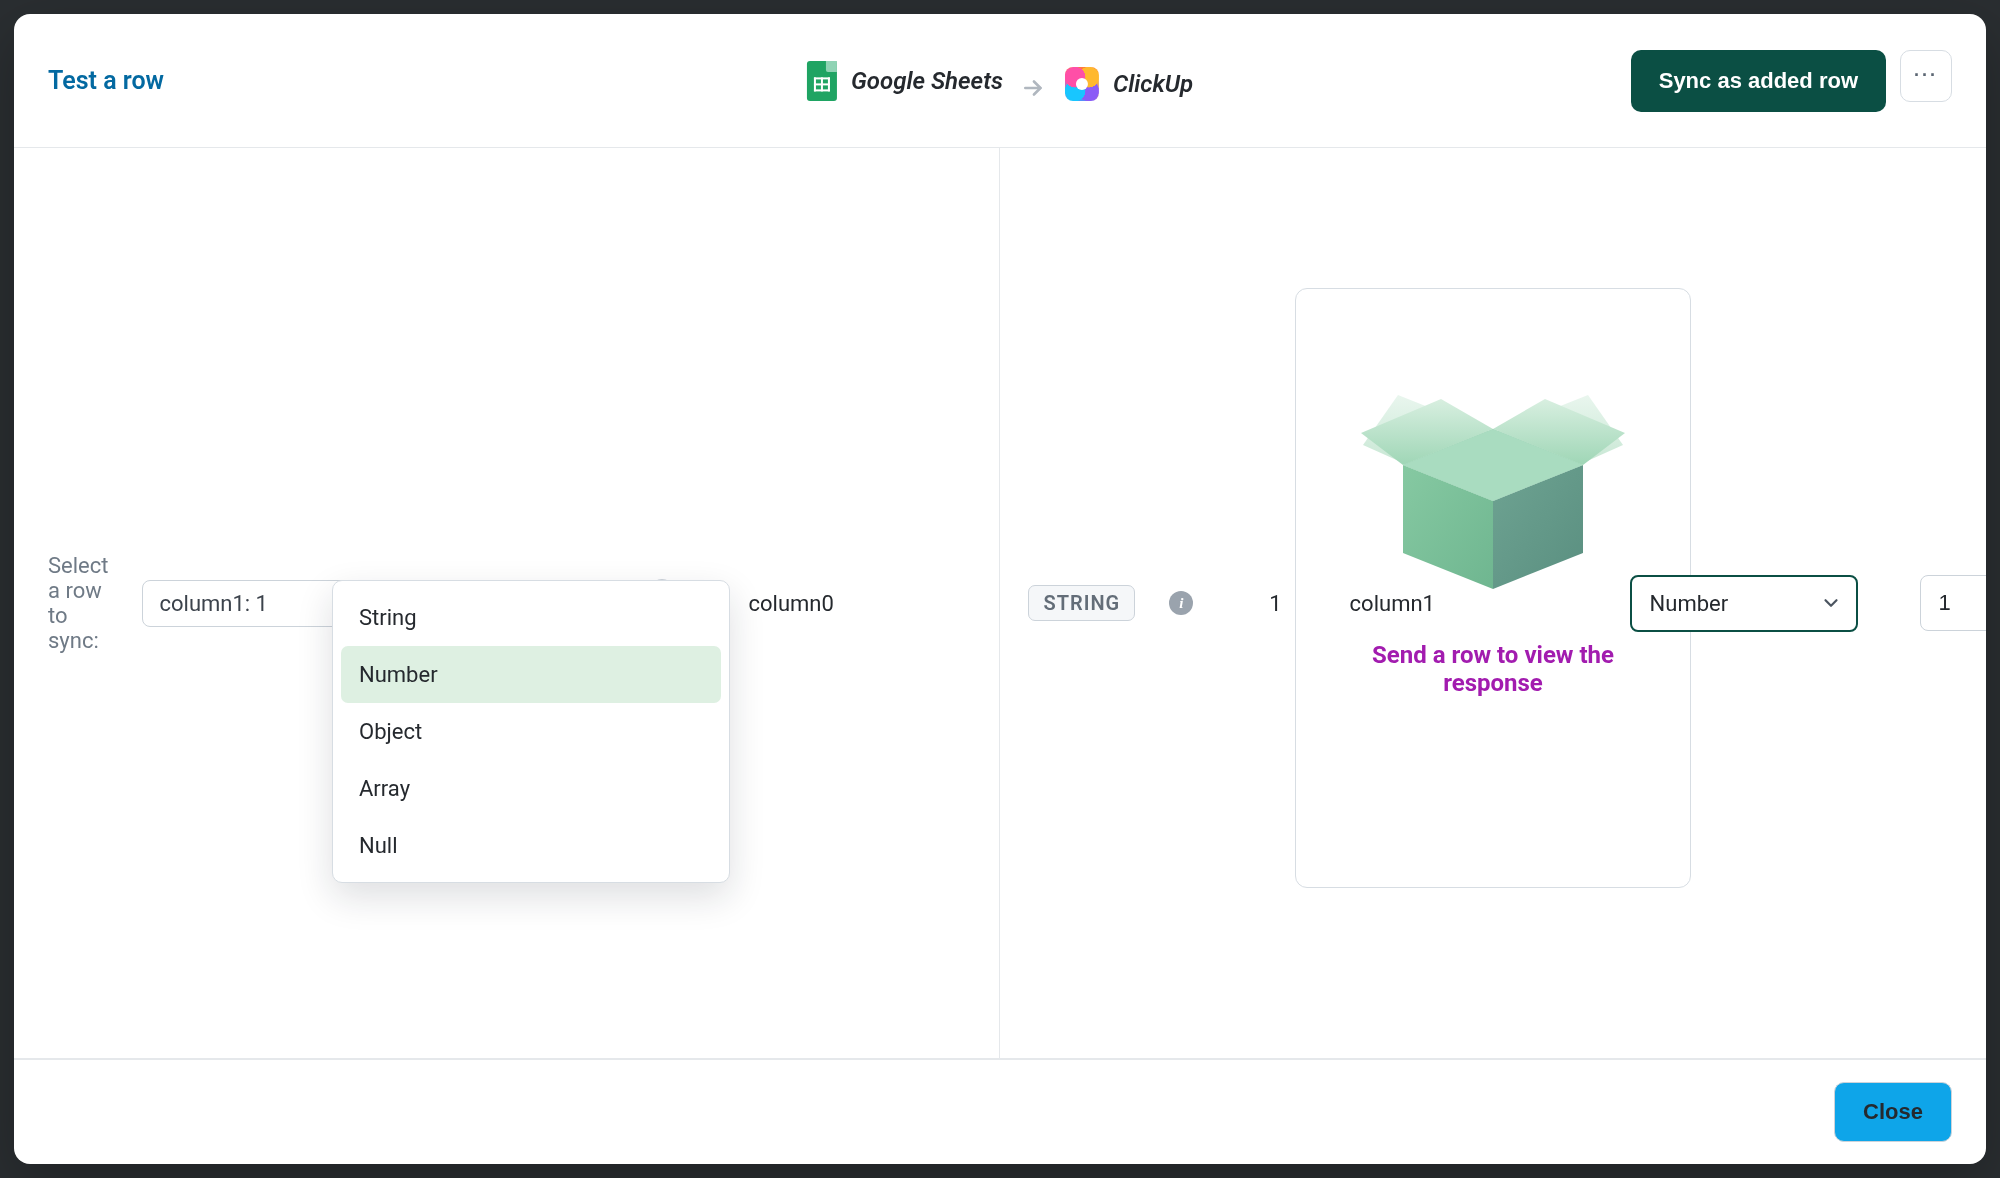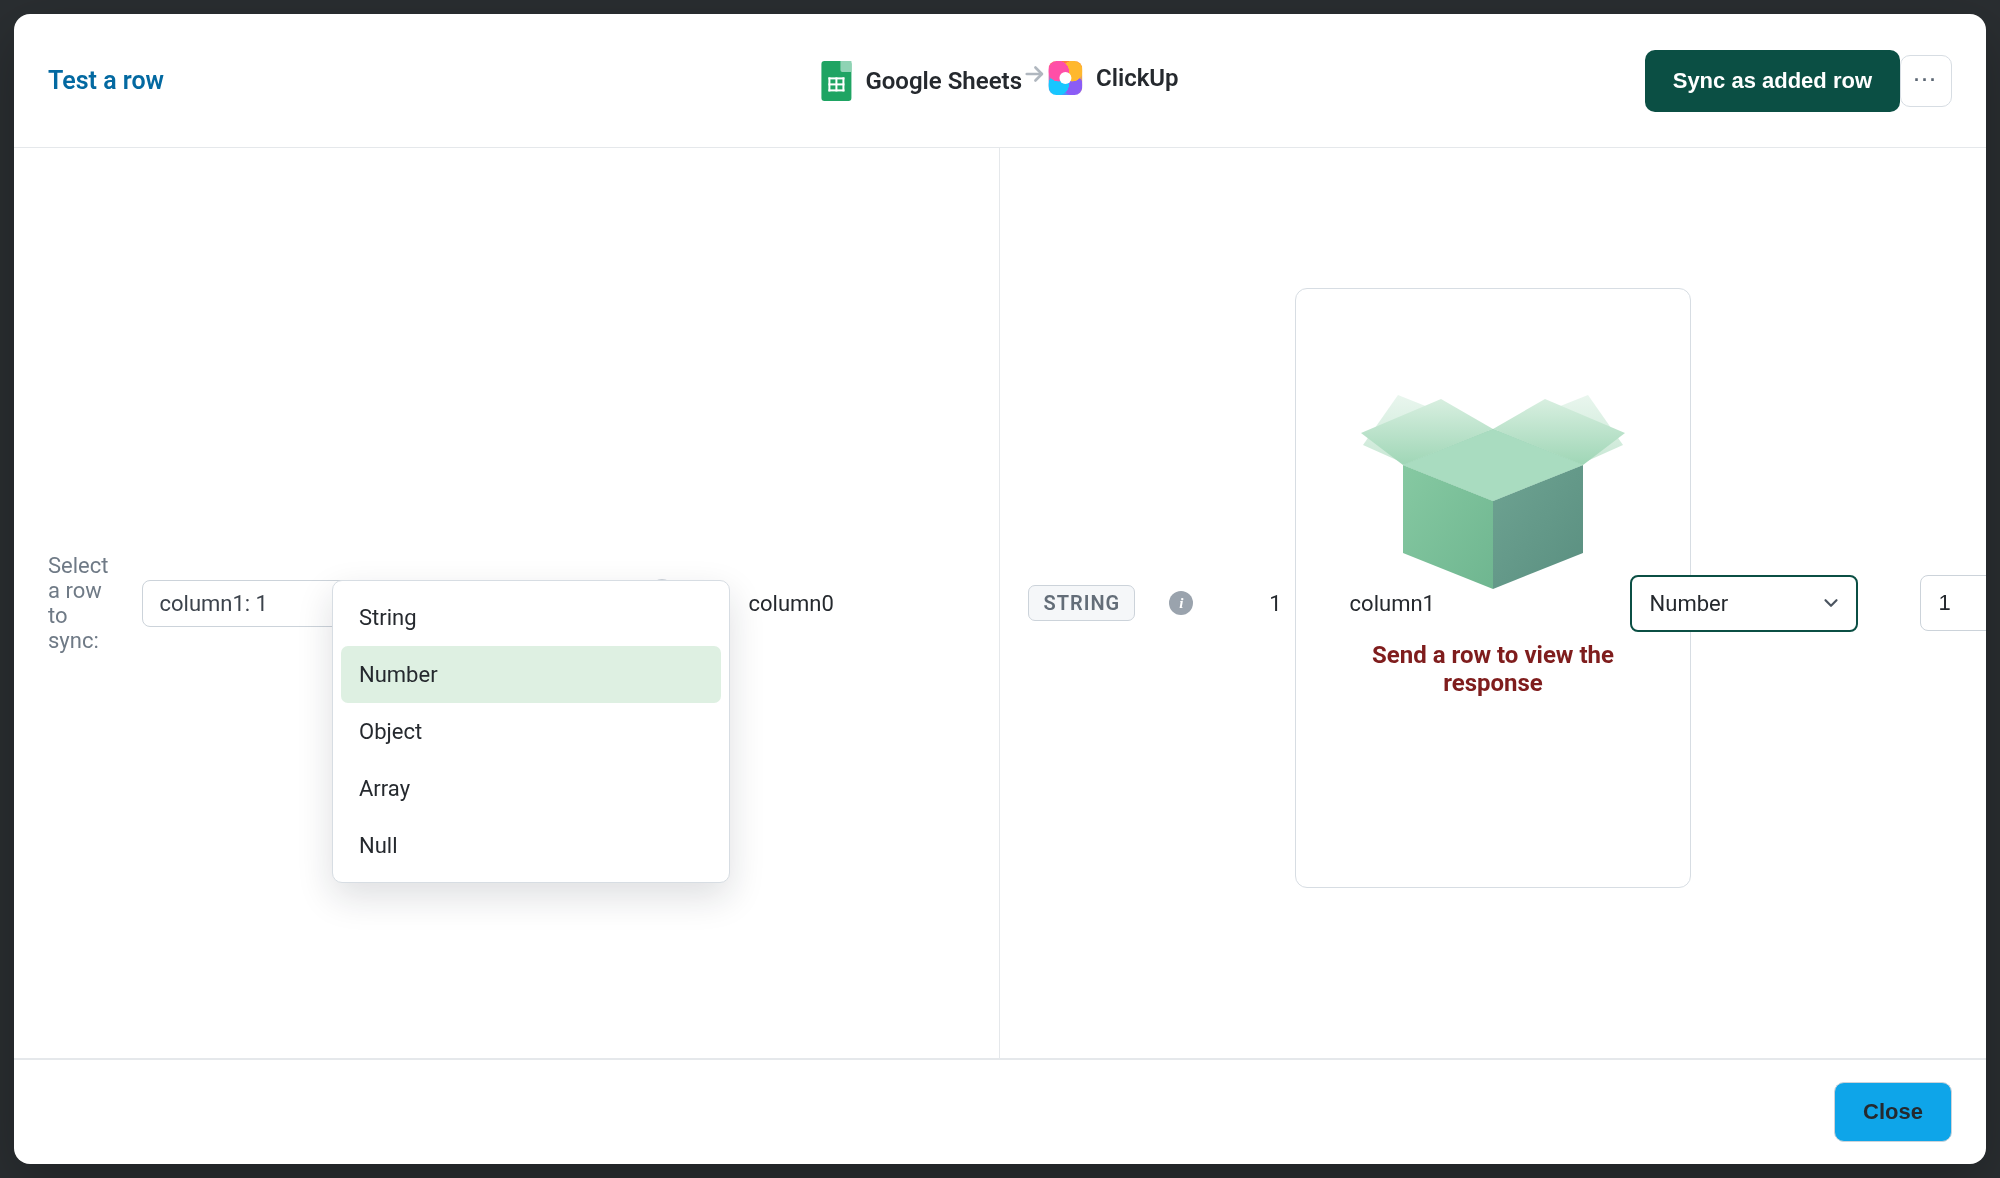--- a/index.html
+++ b/index.html
@@ -35,21 +35,23 @@
     font-size:25px;
     font-weight:600;
     color:#0369a1;
     flex:0 0 auto;
   }
   .header-center {
     position:absolute;
     left:50%; top:50%;
     transform:translate(-50%,-50%);
     display:flex;
-    align-items:flex-start;
+    align-items:flex-end;
+    gap:18px;
+    font-style:italic;
   }
   .app-pair { display:flex; align-items:center; gap:14px; }
   .app-name { font-size:24px; font-weight:600; color:#25292e; }
   .sheets-icon {
     width:30px; height:40px;
     background:#1fa463; border-radius:3px;
     position:relative;
   }
   .sheets-icon::before{
     content:""; position:absolute; right:0; top:0;
@@ -82,21 +84,21 @@
   .clickup-icon::after{
     content:""; position:absolute; left:50%; top:50%;
     transform:translate(-50%,-50%);
     width:12px;height:12px; background:#fff; border-radius:50%;
   }
   .arrow-right {
     color:#b0b7bf;
     display:flex; align-items:center;
   }
   .header-actions{
-    margin-left:auto; display:flex; align-items:center;
+    margin-left:auto; display:flex; gap:14px; align-items:flex-start;
   }
   .btn-primary{
     background:#0b4f44;
     color:#fff;
     font-size:22px;
     font-weight:600;
     padding:18px 28px;
     border-radius:10px;
     border:none;
     cursor:pointer;
@@ -219,21 +221,21 @@
   
   .empty-card{
     border:1px solid #d7dde3;
     border-radius:12px;
     width:396px; min-height:600px;
     padding:56px 28px 44px;
     display:flex; flex-direction:column; align-items:center;
     text-align:center;
   }
   .empty-title{
-    margin-top:48px; font-size:24px; font-weight:700; color:#7f1d1d;
+    margin-top:48px; font-size:24px; font-weight:700; color:#a21caf;
   }
   .empty-sub{
     margin-top:14px; font-size:22px; color:#636d78; line-height:1.5;
     max-width:340px;
   }
   
   .footer{
     border-top:1px solid #e5e8eb;
     display:flex; justify-content:flex-end;
     padding:22px 34px;

